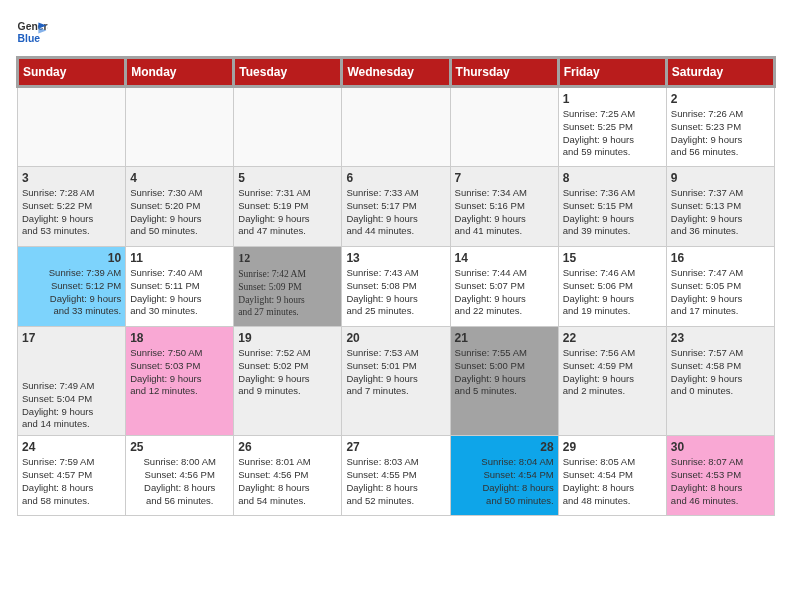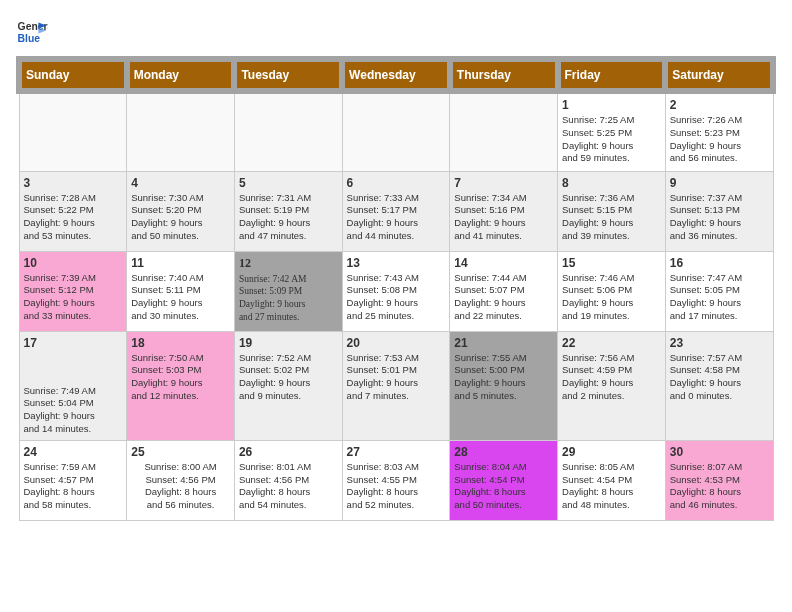--- a/index.html
+++ b/index.html
@@ -35,27 +35,27 @@
     }
     .location {
       font-size: 14px;
       color: #555;
     }
     .calendar {
       width: 100%;
       border-collapse: collapse;
     }
     .calendar th {
-      background: #a16207;
+      background: #b91c1c;
       color: #fff;
       font-size: 12px;
       font-weight: bold;
       padding: 6px 4px;
       text-align: left;
-      border: 6px solid #a3a3a3;
+      border: 3px solid #a3a3a3;
     }
     .calendar td {
       width: calc(100%/7);
       vertical-align: top;
       padding: 4px;
       border: 1px solid #ccc;
       font-size: 10px;
       color: #333;
       background: #fff;
       min-height: 80px;
@@ -178,21 +178,21 @@
         </td>
         <td style="background: rgb(238, 238, 238);">
           <span class="day-num">9</span>
           <div class="day-info" style="white-space: pre-line;">Sunrise: 7:37 AM
 Sunset: 5:13 PM
 Daylight: 9 hours
 and 36 minutes.</div>
         </td>
       </tr>
       <tr>
-        <td style="background: #f9a8d4;">
+        <td style="background: #7dd3fc; text-align: right;">
           <span class="day-num">10</span>
           <div class="day-info" style="white-space: pre-line;">Sunrise: 7:39 AM
 Sunset: 5:12 PM
 Daylight: 9 hours
 and 33 minutes.</div>
         </td>
         <td style="background: rgb(255, 255, 255);">
           <span class="day-num">11</span>
           <div class="day-info" style="white-space: pre-line;">Sunrise: 7:40 AM
 Sunset: 5:11 PM
@@ -308,21 +308,21 @@
 Daylight: 8 hours
 and 54 minutes.</div>
         </td>
         <td style="background: rgb(255, 255, 255);">
           <span class="day-num">27</span>
           <div class="day-info" style="white-space: pre-line;">Sunrise: 8:03 AM
 Sunset: 4:55 PM
 Daylight: 8 hours
 and 52 minutes.</div>
         </td>
-        <td style="background: #d946ef;">
+        <td style="background: #0ea5e9; text-align: right;">
           <span class="day-num">28</span>
           <div class="day-info" style="white-space: pre-line;">Sunrise: 8:04 AM
 Sunset: 4:54 PM
 Daylight: 8 hours
 and 50 minutes.</div>
         </td>
         <td style="background: rgb(255, 255, 255);">
           <span class="day-num">29</span>
           <div class="day-info" style="white-space: pre-line;">Sunrise: 8:05 AM
 Sunset: 4:54 PM

